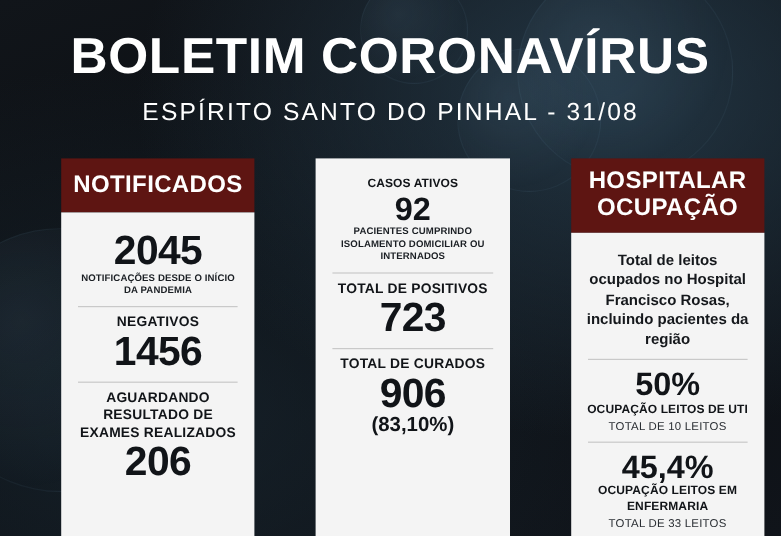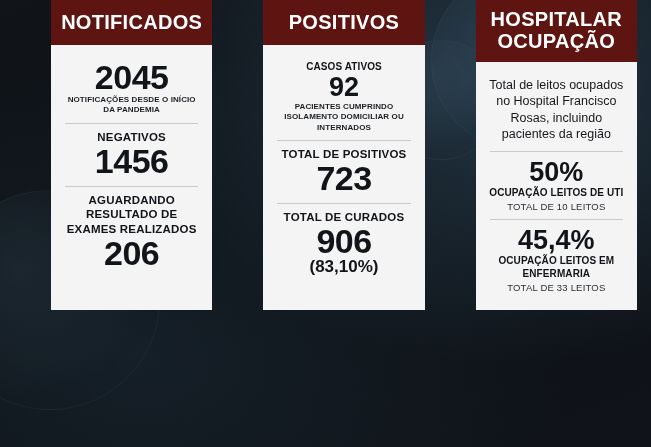--- a/index.html
+++ b/index.html
@@ -133,21 +133,21 @@
     font-weight: 900;
     line-height: 1.02;
     letter-spacing: -0.5px;
   }
   .num-sm { font-size: 27px; font-weight: 900; line-height: 1.05; }
   .pct { font-size: 17px; font-weight: 900; margin-top: -2px; }
 
   .free-text {
     font-size: 12.5px;
     line-height: 1.32;
-    font-weight: 400;
+    font-weight: 700;
     color: #15181c;
     padding: 6px 4px 2px;
   }
   .sub-note {
     font-size: 9.5px;
     font-weight: 400;
     letter-spacing: 0.2px;
     text-transform: uppercase;
     color: #2a2e33;
     margin-top: 2px;
@@ -157,20 +157,24 @@
 </head>
 <body>
 
 <div id="poster">
 
   <div class="blob b1"></div>
   <div class="blob b2"></div>
   <div class="blob b3"></div>
   <div class="blob b4"></div>
 
+  <div class="header">
+    <div class="title">BOLETIM CORONAVÍRUS</div>
+    <div class="subtitle">ESPÍRITO SANTO DO PINHAL - 31/08</div>
+  </div>
 
   <div class="columns">
 
     <div class="col">
       <div class="col-head">NOTIFICADOS</div>
       <div class="col-body">
 
         <div class="block">
           <div class="num">2045</div>
           <div class="lbl-sm">NOTIFICAÇÕES DESDE O INÍCIO DA PANDEMIA</div>
@@ -188,21 +192,20 @@
         <div class="block">
           <div class="lbl">AGUARDANDO RESULTADO DE EXAMES REALIZADOS</div>
           <div class="num">206</div>
         </div>
 
         <div class="spacer"></div>
       </div>
     </div>
 
     <div class="col">
-      <div class="col-head">POSITIVOS</div>
       <div class="col-body">
 
         <div class="block">
           <div class="lbl-mid">CASOS ATIVOS</div>
           <div class="num-sm">92</div>
           <div class="lbl-sm">PACIENTES CUMPRINDO ISOLAMENTO DOMICILIAR OU INTERNADOS</div>
         </div>
 
         <div class="divider"></div>
 

